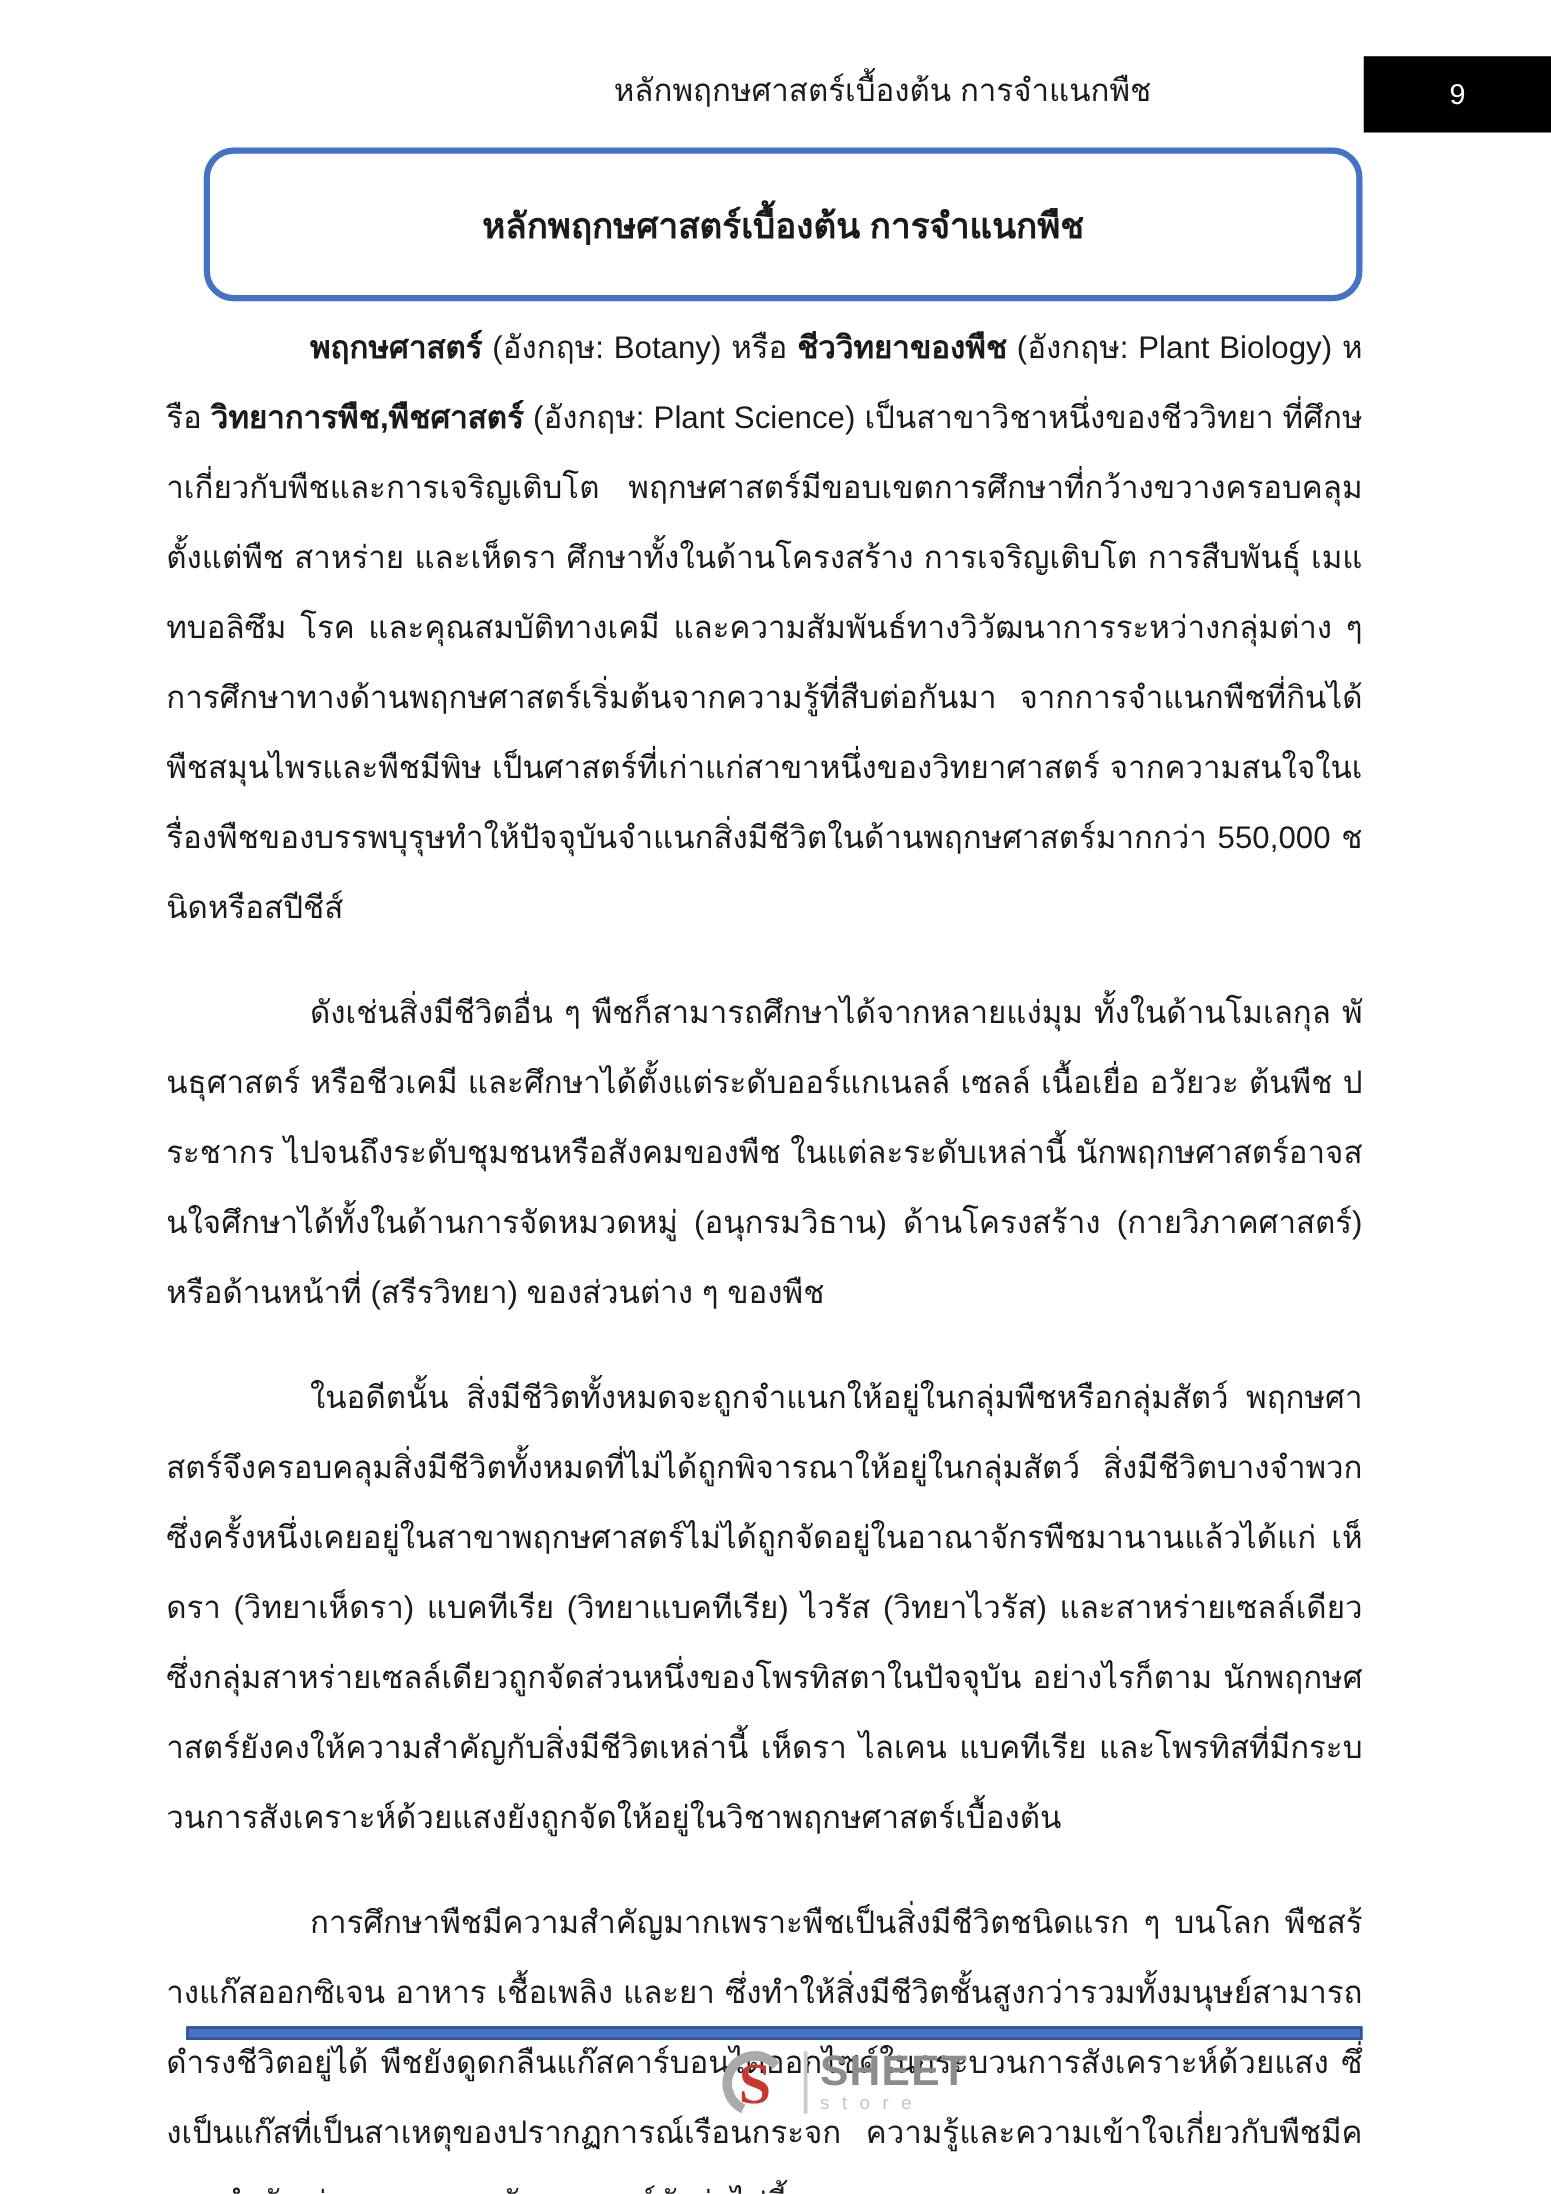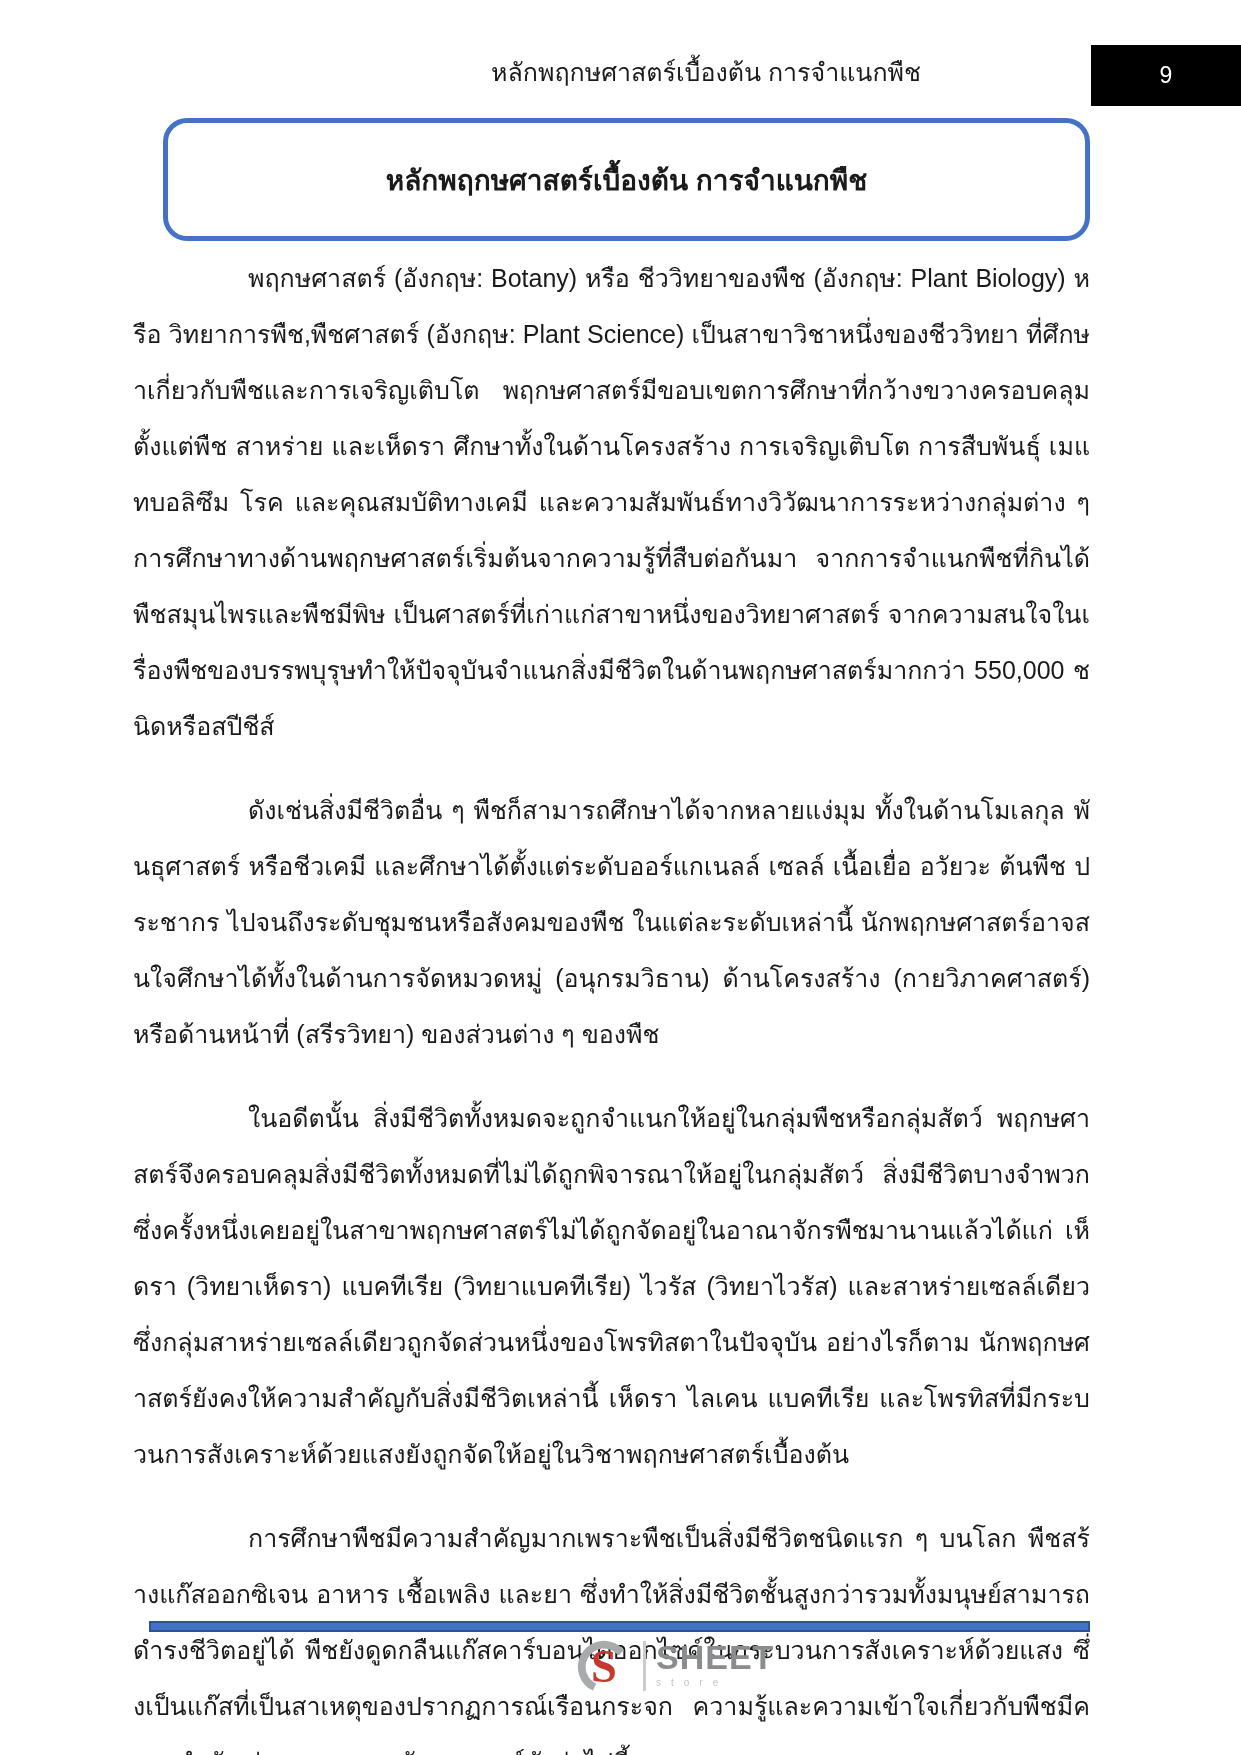--- a/index.html
+++ b/index.html
@@ -71,21 +71,21 @@
     font-weight: bold;
     font-size: 27px;
     margin-bottom: 22px;
   }
   .para {
     text-align: justify;
     text-indent: 115px;
     line-break: anywhere;
     margin-bottom: 28px;
   }
-  .b { font-weight: normal; }
+  .b { font-weight: bold; }
   .subsection-heading {
     font-weight: bold;
     font-size: 26px;
     margin: 6px 0 14px 115px;
   }
 
   
   .footer-rule {
     position: absolute;
     left: 149px;
@@ -111,21 +111,21 @@
   }
   .logo-words { display: flex; flex-direction: column; }
   .logo-main {
     font-weight: bold;
     font-size: 34px;
     letter-spacing: 1px;
     color: #8a8c8e;
     line-height: 34px;
   }
   .logo-sub {
-    font-size: 10px;
+    font-size: 15px;
     letter-spacing: 10px;
     color: #c2c4c6;
     line-height: 18px;
   }
 </style>
 </head>
 <body>
 
 <div class="running-header">หลักพฤกษศาสตร์เบื้องต้น การจำแนกพืช</div>
 

